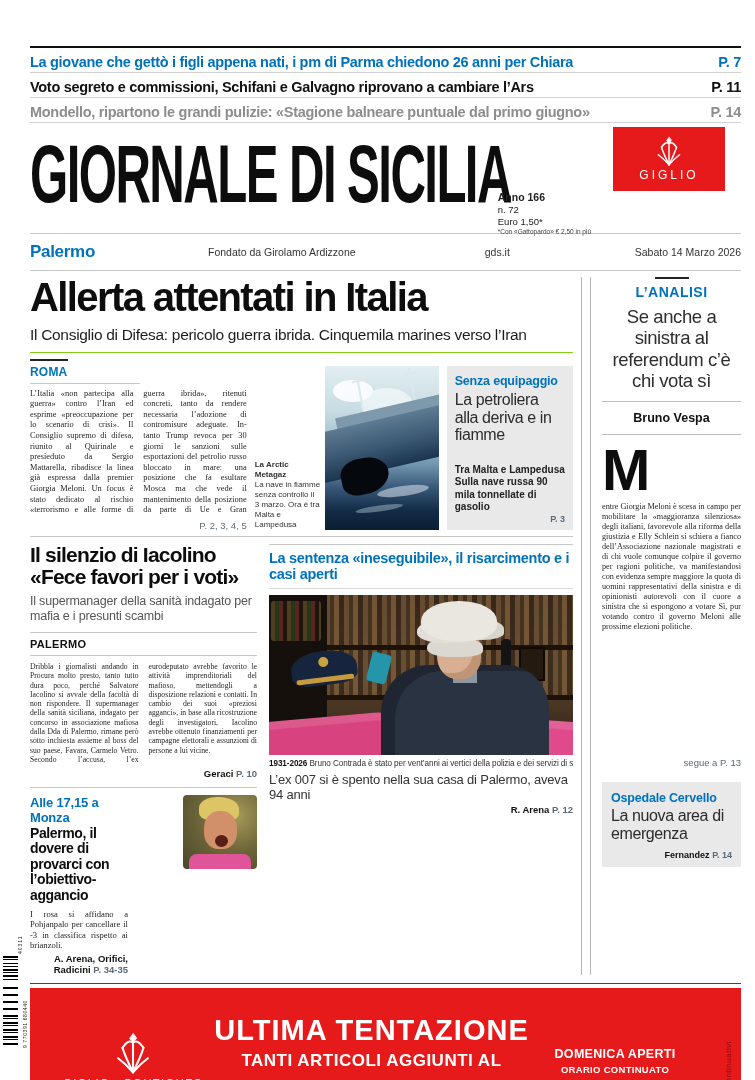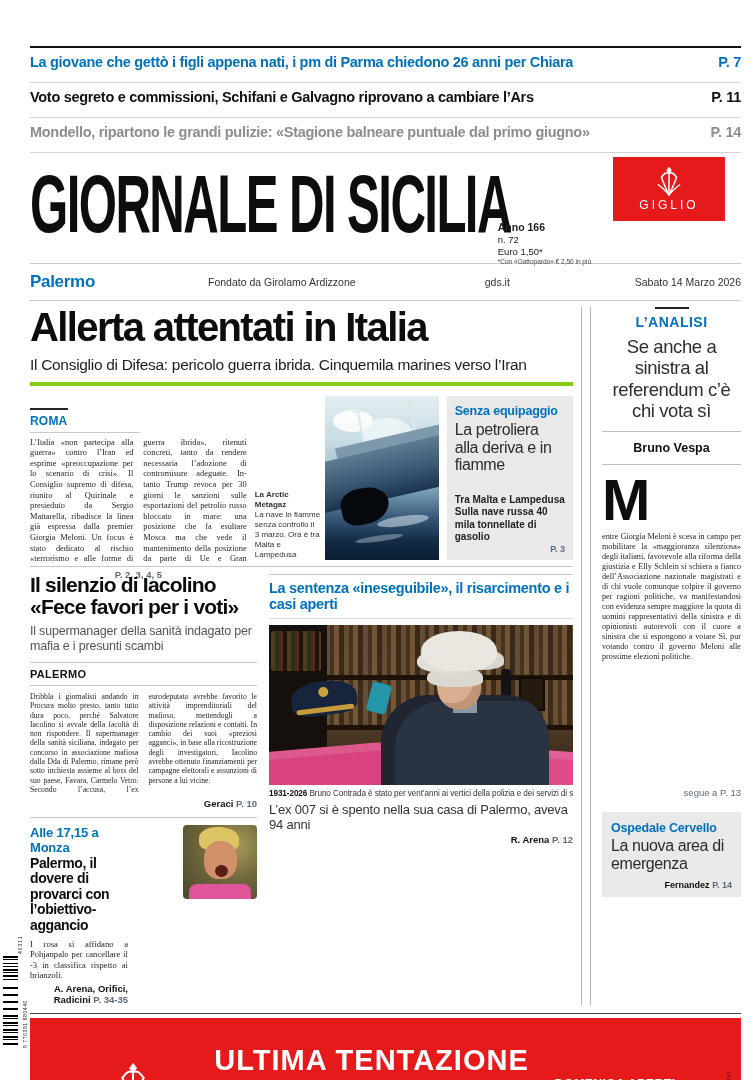--- a/index.html
+++ b/index.html
@@ -7,21 +7,21 @@
   .page {
     position:relative; width:755px; height:1080px; background:#fff;
     margin:0 auto; overflow:hidden;
     font-family:"Liberation Sans", sans-serif; color:#1a1a1a;
   }
   .content { padding:46px 14px 0 30px; }
 
   
   .teasers { border-top:2px solid #111; }
   .teaser { display:flex; justify-content:space-between; align-items:center;
-            padding:6px 0 12px; border-bottom:1px solid #d2d2d2;
+            padding:6px 0 2px; border-bottom:1px solid #d2d2d2;
             font-weight:bold; font-size:14.5px; letter-spacing:-0.3px; }
   .teaser .t-page { margin-left:12px; white-space:nowrap; }
   .teaser.blue { color:#0072bc; }
   .teaser.black{ color:#111; }
   .teaser.gray { color:#8d8d8d; }
 
   
   .masthead { position:relative; height:108px; margin-top:2px; }
   .mast-title {
     position:absolute; left:0; top:2px;
@@ -48,30 +48,30 @@
   .dl-date { width:150px; text-align:right; }
 
   
   .main-grid { display:flex; margin-top:6px; }
   .main-col { width:552px; padding-right:8px; border-right:1px solid #b5b5b5; }
   .sidebar  { width:151px; margin-left:8px; border-left:1px solid #b5b5b5; padding-left:11px; }
 
   .h1 { font-size:40px; font-weight:800; letter-spacing:-1.6px; color:#0d0d0d; line-height:1.04; }
   .subhead { font-size:15.5px; letter-spacing:-0.3px; color:#1d1d1d; margin:7px 0 8px; }
 
-  .lead-row { display:flex; border-top:4px solid #84cc16; padding-top:22px; height:178px; }
+  .lead-row { display:flex; border-top:1px solid #84cc16; padding-top:6px; height:178px; }
   .lead-text { width:228px; }
   .kdash { width:38px; border-top:2px solid #222; margin-bottom:4px; }
   .kicker { color:#0072bc; font-weight:bold; font-size:12px; letter-spacing:0.2px; }
   .kicker-rule { width:110px; border-top:1px solid #c9c9c9; margin:4px 0 5px; }
   .serif { font-family:"Liberation Serif", serif; text-align:justify; hyphens:auto;
            -webkit-hyphens:auto; color:#1f1f1f; }
   .lead-body { column-count:2; column-gap:10px; font-size:8.4px; line-height:10.6px;
                height:128px; overflow:hidden; }
-  .pageref { text-align:center; font-weight:bold; font-size:9.5px; color:#5a6a78; margin-top:3px; }
+  .pageref { text-align:right; font-weight:normal; font-size:9.5px; color:#5a6a78; margin-top:3px; }
 
   .ship-block { width:188px; margin-left:8px; display:flex; align-items:flex-end; }
   .ship-caption { width:70px; padding-right:4px; font-size:8px; line-height:1.25; color:#333; }
   .ship-caption .cap-b { font-weight:bold; display:block; }
   .photo-ship { position:relative; width:114px; height:164px; overflow:hidden;
     background:linear-gradient(180deg,#e3eef1 0%,#c6dbe2 28%,#9fc0cd 46%,#6f97ad 60%,#39587a 74%,#132c46 88%,#0b1e33 100%); }
   .ship-hull { position:absolute; left:-18px; top:52px; width:160px; height:50px;
     background:linear-gradient(180deg,#5e7b93 0%,#3a5872 55%,#1c3450 100%);
     transform:rotate(-13deg); border-radius:4px; }
   .ship-deck { position:absolute; left:10px; top:40px; width:110px; height:12px;
@@ -282,21 +282,21 @@
               <div class="ship-deck"></div>
               <div class="ship-hull"></div>
               <div class="ship-hole"></div>
               <div class="ship-foam"></div>
             </div>
           </div>
 
           <div class="tanker-box">
             <div class="box-kicker">Senza equipaggio</div>
             <div class="box-head">La petroliera alla deriva e in fiamme</div>
-            <div class="box-sub">Tra Malta e Lampedusa Sulla nave russa 40 mila tonnellate di gasolio</div>
+            <div class="box-sub">Tra Malta e Lampedusa Sulla nave russa 90 mila tonnellate di gasolio</div>
             <div class="box-page">P. 3</div>
           </div>
         </div>
 
         <div class="mid-row">
           <div class="left-col">
             <h2 class="h2">Il silenzio di Iacolino «Fece favori per i voti»</h2>
             <div class="deck">Il supermanager della sanità indagato per mafia e i presunti scambi</div>
             <div class="kicker2">PALERMO</div>
             <div class="iac-body serif">

